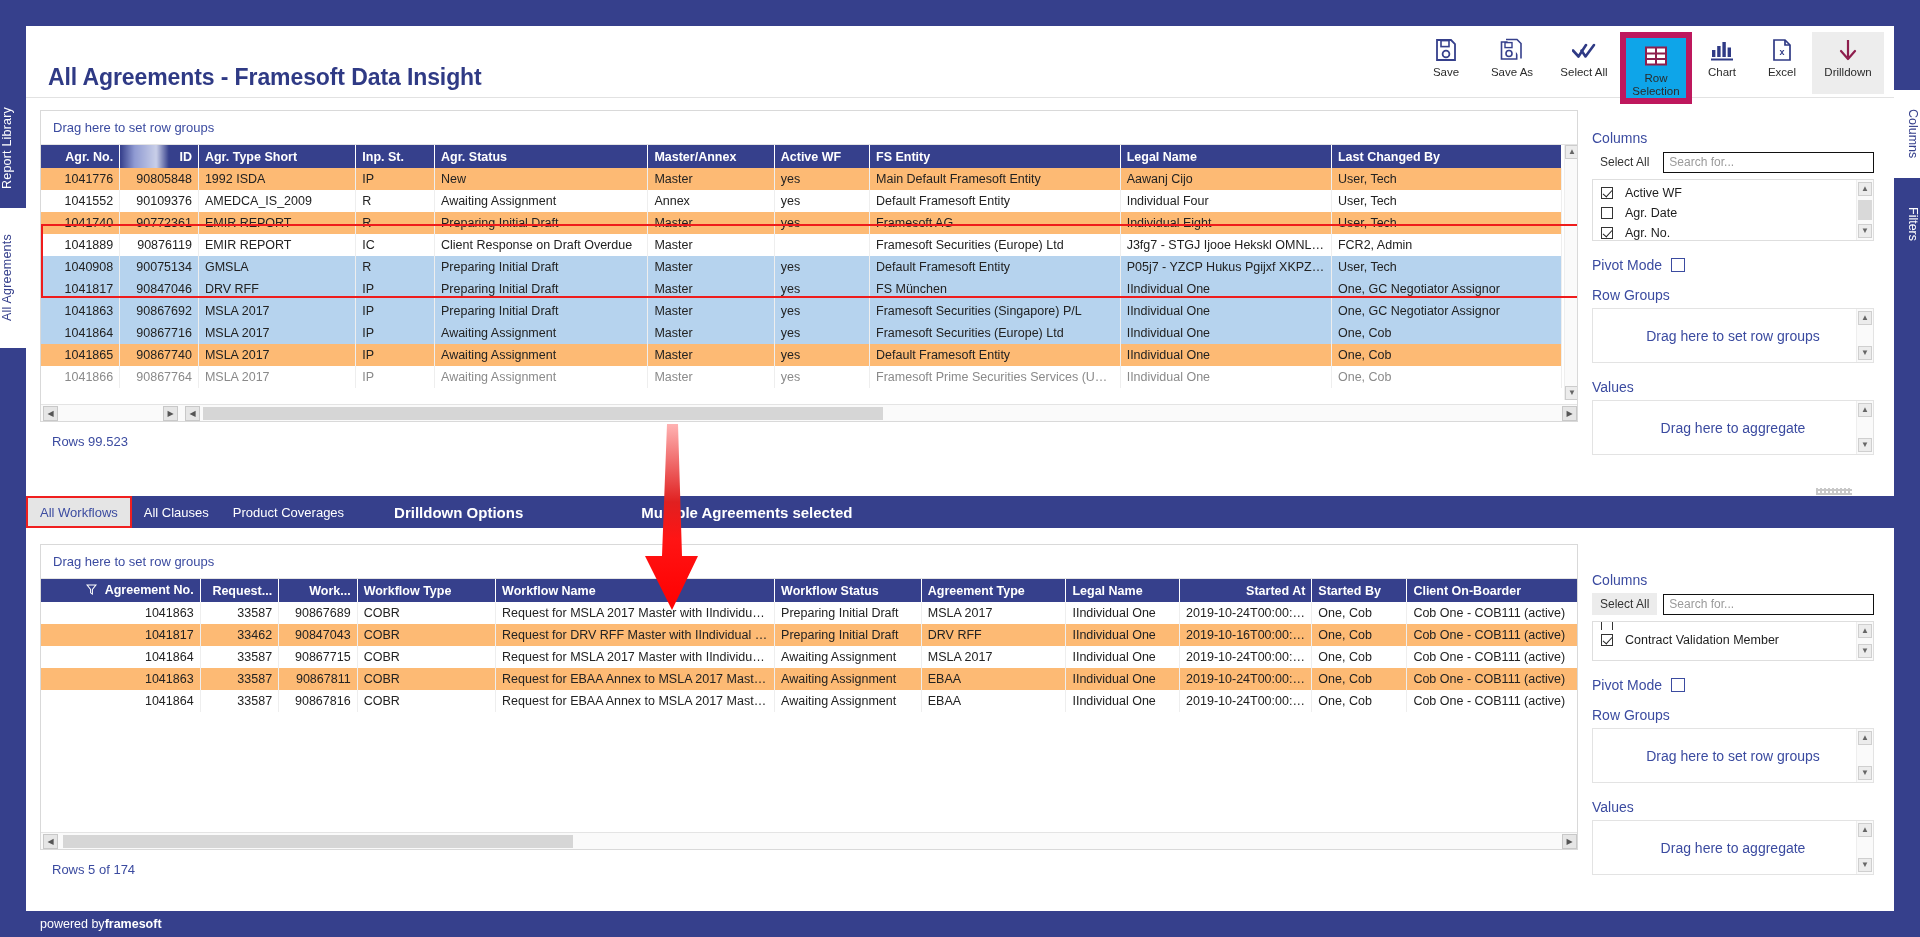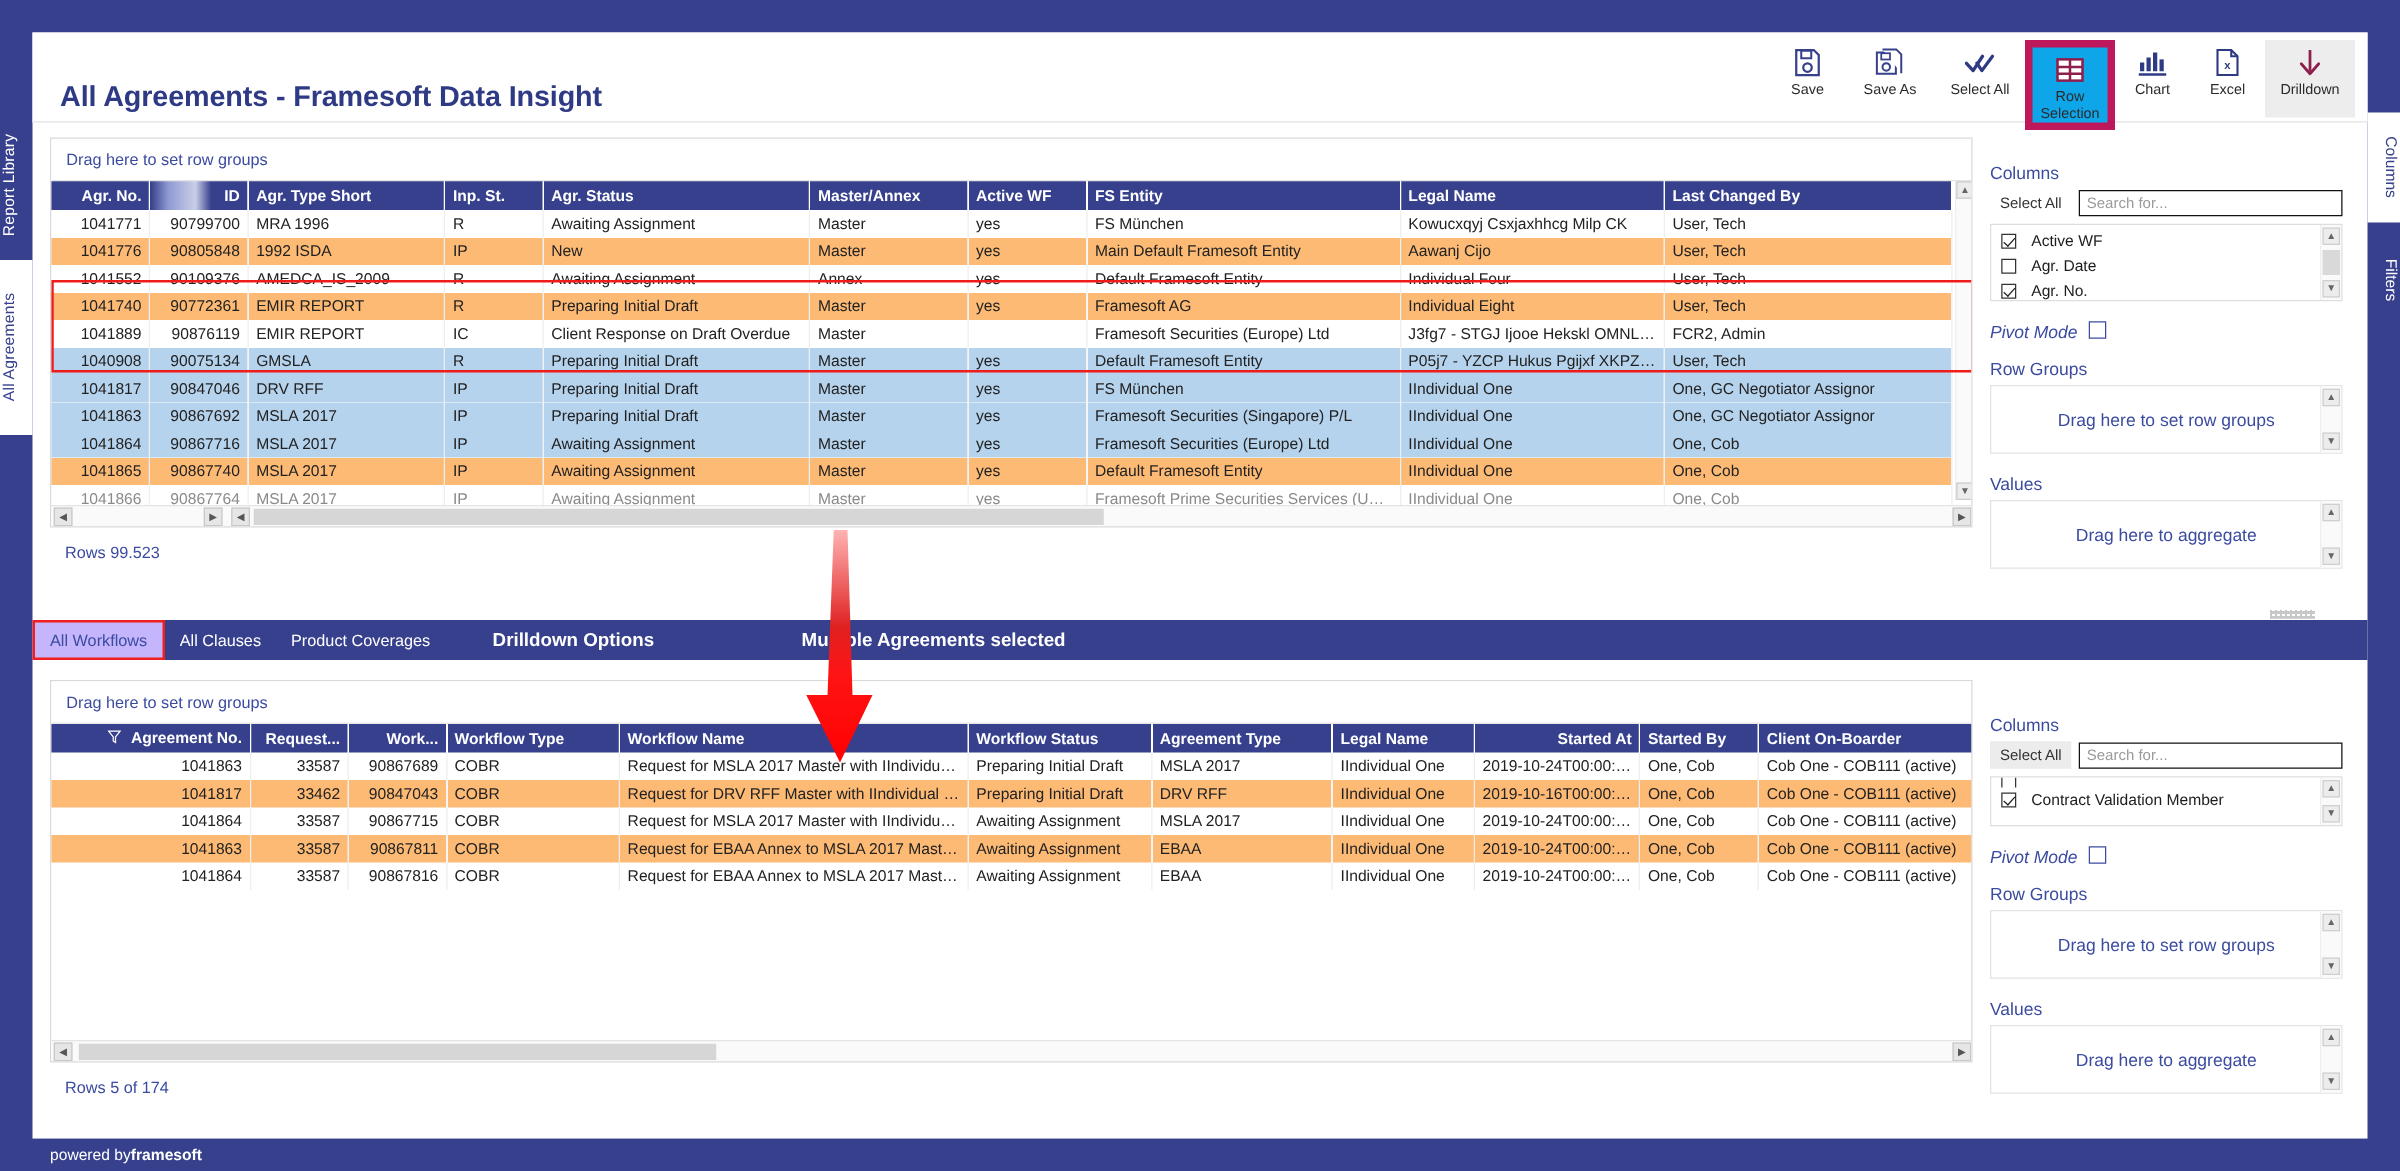--- a/index.html
+++ b/index.html
@@ -125,21 +125,21 @@
   
   #dd-bar{
     position:absolute; left:0; width:1868px; height:32px; background:#36408c;
     display:flex; align-items:stretch;
   }
   .dd-tab{
     padding:0 12px; display:flex; align-items:center; color:#fff;
     font-size:13px; cursor:pointer;
   }
   .dd-tab.active{
-    background:#c4b5fd; color:#3b4ba0; border:2px solid #f01f1f;
+    background:#e5e5e5; color:#3b4ba0; border:2px solid #f01f1f;
   }
   .dd-cap{
     display:flex; align-items:center; color:#fff; font-weight:bold;
     font-size:15px;
   }
   .grip{
     position:absolute; right:42px; top:-8px; width:36px; height:7px;
     background:repeating-linear-gradient(90deg,#bbb 0 2px,transparent 2px 4px),
                repeating-linear-gradient(0deg,#bbb 0 2px,transparent 2px 4px);
     opacity:.8;
@@ -180,21 +180,21 @@
   }
   .mini-scroll{
     position:absolute; right:0; top:0; bottom:0; width:17px;
     background:#fafafa; border-left:1px solid #eee;
   }
   .mini-btn{
     position:absolute; left:1px; width:14px; height:14px; background:#ececec;
     border:1px solid #cfcfcf; font-size:8px; color:#666; text-align:center;
     line-height:12px;
   }
-  .pivot-row{ display:flex; gap:9px; font-size:14px; color:#3b4ba0;font-style:italic; }
+  .pivot-row{ display:flex; align-items:center; gap:9px; font-size:14px; color:#3b4ba0; }
 
   
   #footer{
     position:absolute; left:0; bottom:0; width:1920px; height:26px;
     background:#36408c; color:#fff; font-size:12.5px;
     display:flex; align-items:center; padding-left:40px;
   }
   #footer b{ font-weight:bold; }
 
   
@@ -313,32 +313,20 @@
                 <th>Inp. St.</th>
                 <th>Agr. Status</th>
                 <th>Master/Annex</th>
                 <th>Active WF</th>
                 <th>FS Entity</th>
                 <th>Legal Name</th>
                 <th>Last Changed By</th>
               </tr>
             </thead>
             <tbody>
-              <tr class="">
-                <td class="num">1041771</td>
-                <td class="num">90799700</td>
-                <td>MRA 1996</td>
-                <td>R</td>
-                <td>Awaiting Assignment</td>
-                <td>Master</td>
-                <td>yes</td>
-                <td>FS München</td>
-                <td>Kowucxqyj Csxjaxhhcg Milp CK</td>
-                <td>User, Tech</td>
-              </tr>
               <tr class="alt">
                 <td class="num">1041776</td>
                 <td class="num">90805848</td>
                 <td>1992 ISDA</td>
                 <td>IP</td>
                 <td>New</td>
                 <td>Master</td>
                 <td>yes</td>
                 <td>Main Default Framesoft Entity</td>
                 <td>Aawanj Cijo</td>

